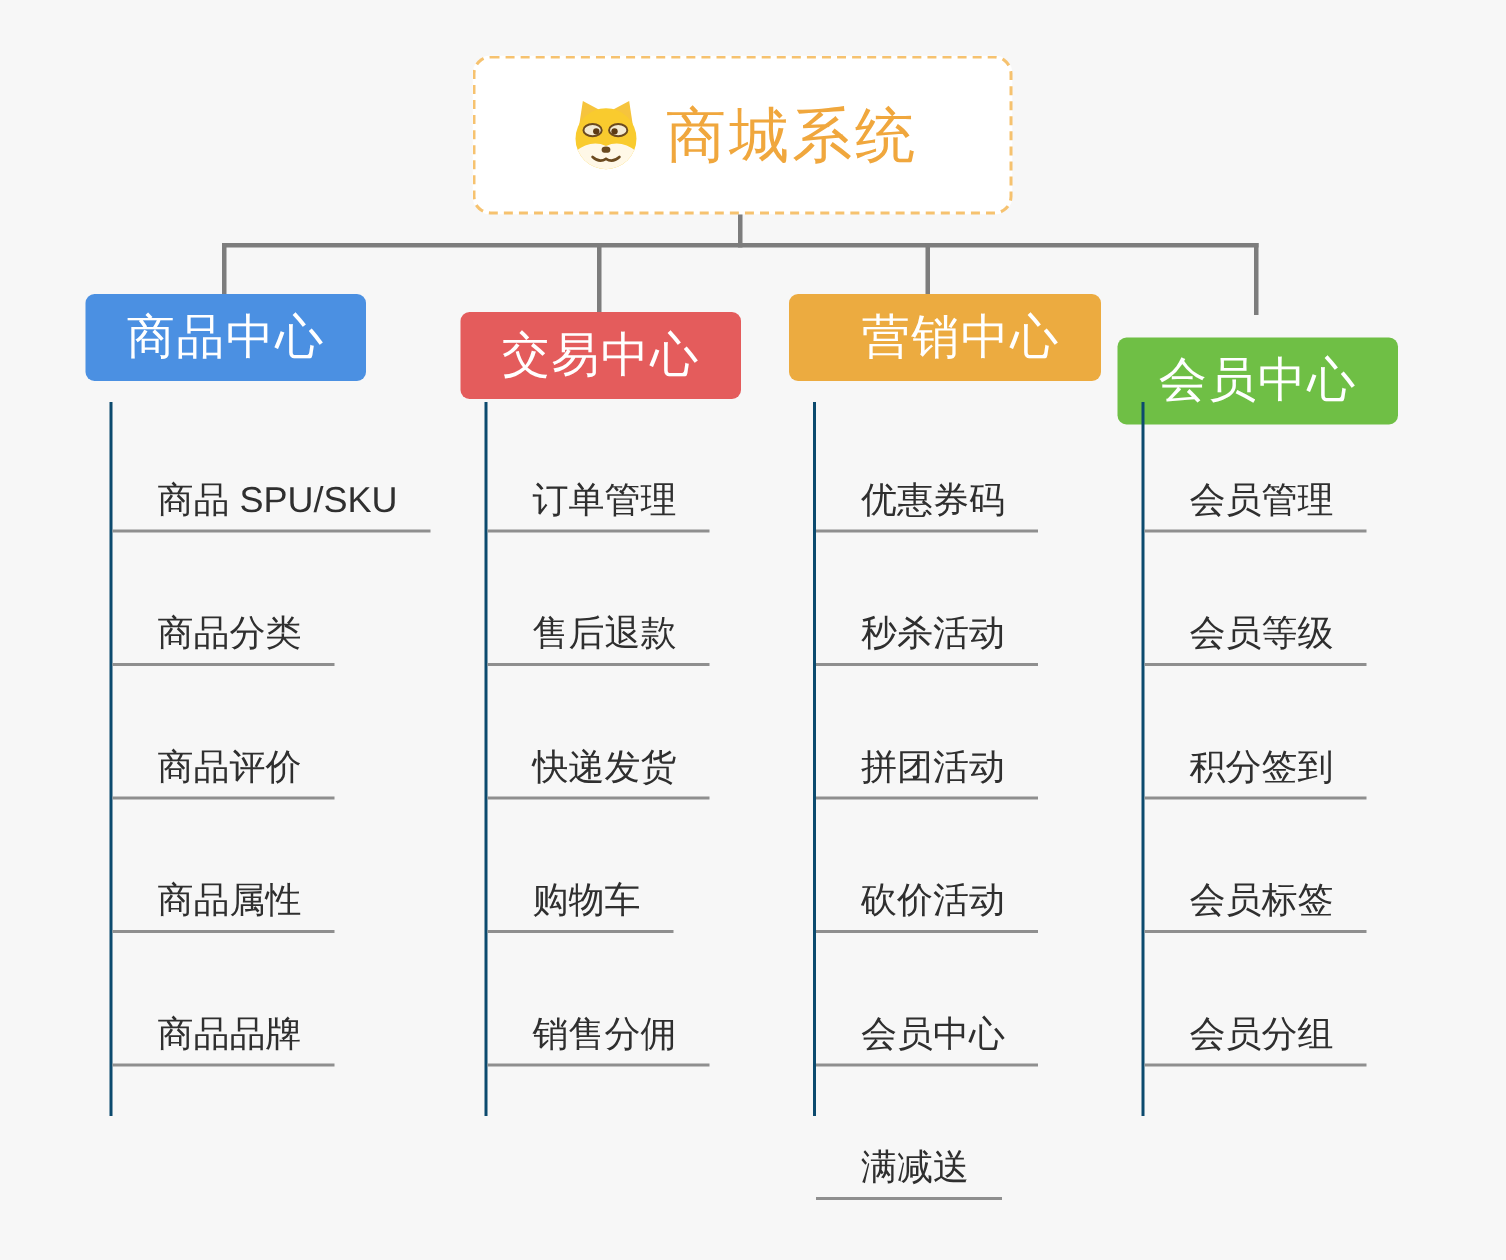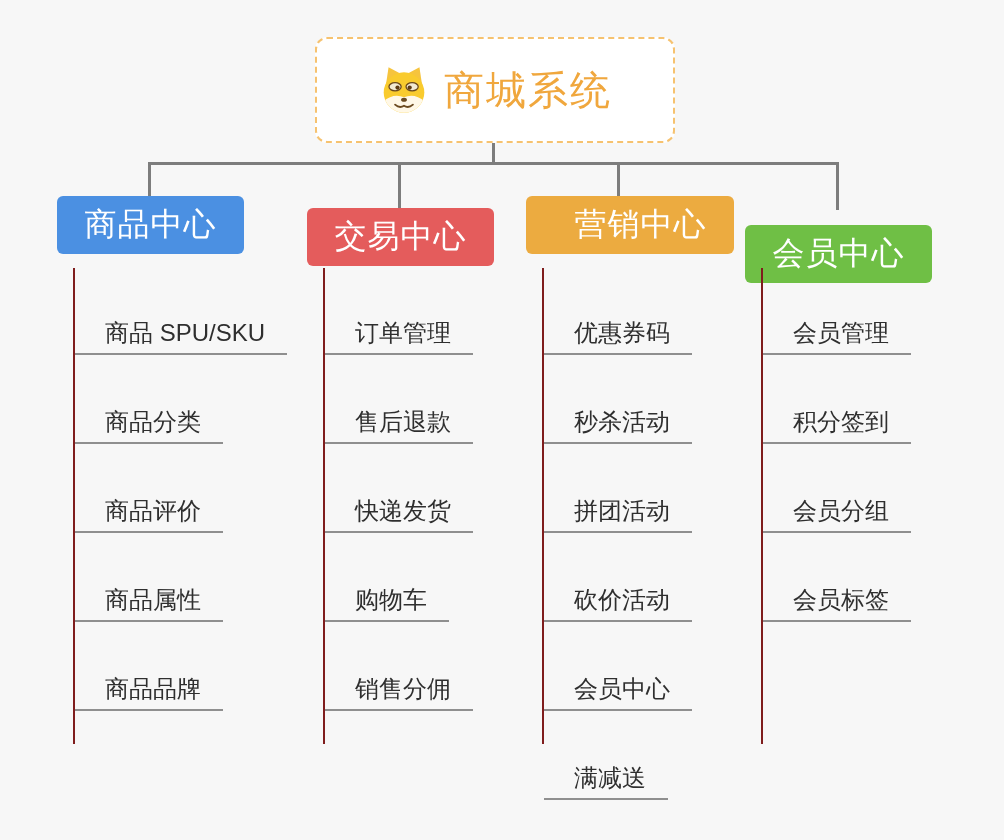--- a/index.html
+++ b/index.html
@@ -56,21 +56,21 @@
     font-size: 32px;
     letter-spacing: 1px;
     cursor: default;
   }
 
   
   .branch-column {
     position: absolute;
     top: 268px;
     height: 476px;
-    border-left: 2px solid #7f1d1d;
+    border-left: 2px solid #0c4a6e;
   }
   .item {
     box-sizing: border-box;
     height: 89px;
     width: max-content;
     display: flex;
     align-items: flex-end;
     padding: 0 22px 4px 30px;
     border-bottom: 2px solid #8f8f8f;
     font-size: 24px;
@@ -136,18 +136,19 @@
   <div class="branch-column" style="left:542px">
       <div class="item">优惠券码</div>
       <div class="item">秒杀活动</div>
       <div class="item">拼团活动</div>
       <div class="item">砍价活动</div>
       <div class="item">会员中心</div>
       <div class="item">满减送</div>
     </div>
   <div class="branch-column" style="left:761px">
       <div class="item">会员管理</div>
+      <div class="item">会员等级</div>
       <div class="item">积分签到</div>
+      <div class="item">会员标签</div>
       <div class="item">会员分组</div>
-      <div class="item">会员标签</div>
     </div>
 
 </div>
 
 </body></html>

